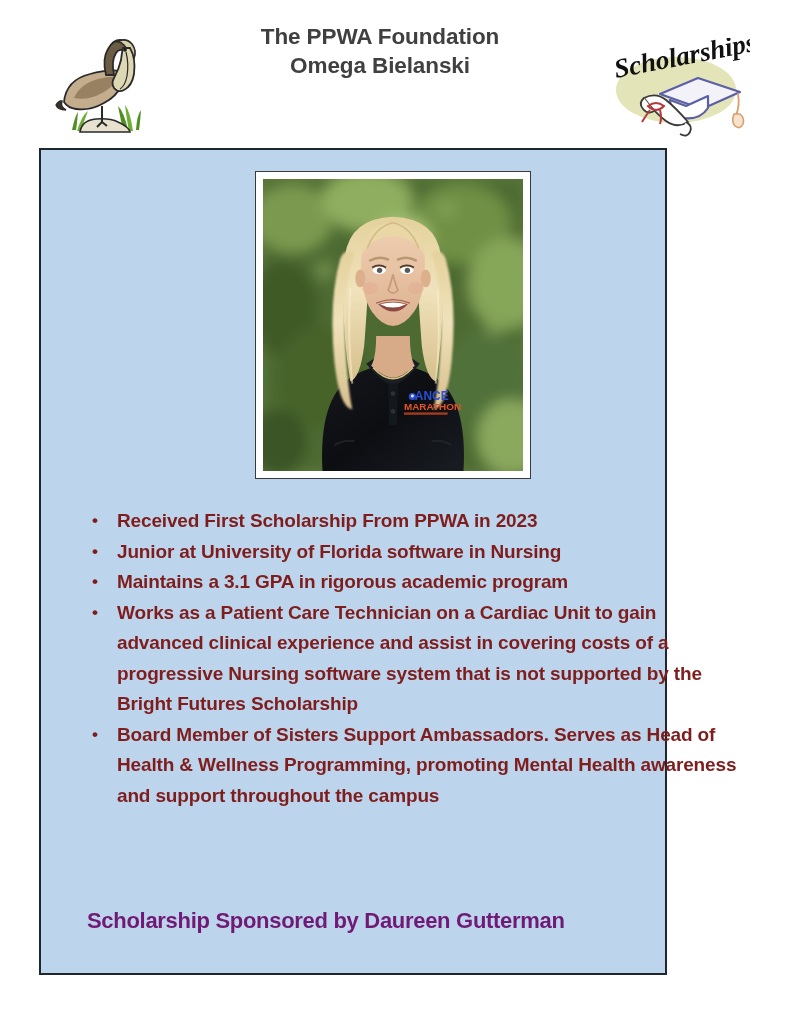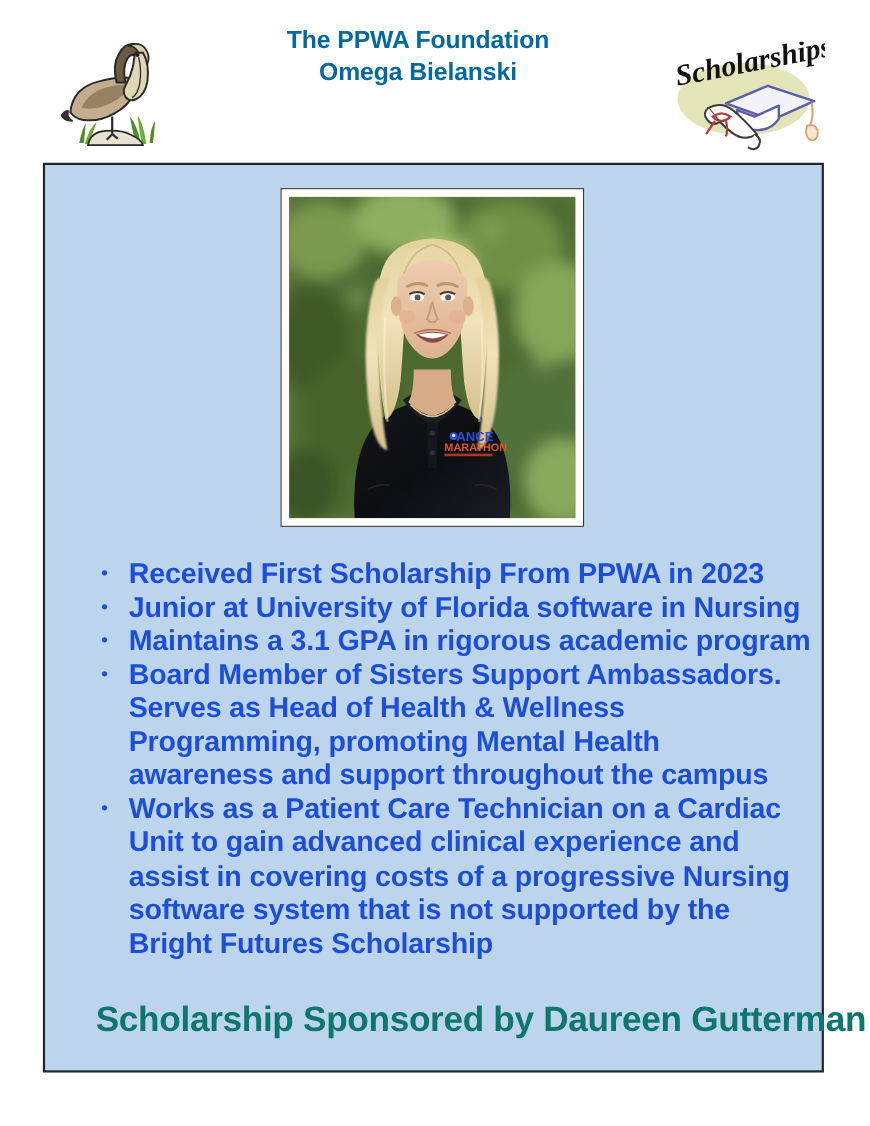--- a/index.html
+++ b/index.html
@@ -25,21 +25,21 @@
   .header-titles {
     position: absolute;
     left: 150px;
     top: 22px;
     width: 460px;
     text-align: center;
     line-height: 1.30;
   }
   .header-line {
     font-weight: bold;
-    color: #0369a1;
+    color: #404040;
     letter-spacing: -0.1px;
     white-space: nowrap;
   }
   .header-line.l1 { font-size: 22.5px; }
   .header-line.l2 { font-size: 22.5px; }
   .header-line.l3 { font-size: 22.5px; }
 
   
   .pelican-logo {
     position: absolute;
@@ -58,21 +58,21 @@
     width: 152px;
     height: 104px;
   }
   .scholarships-logo svg { display: block; }
 
   
   .content-box {
     position: absolute;
     left: 39px;
     top: 148px;
-    width: 710px;
+    width: 628px;
     height: 827px;
     background: #bcd5ec;
     border: 2px solid #20262e;
     box-sizing: border-box;
   }
 
   
   .photo-frame {
     position: absolute;
     left: 214px;
@@ -99,45 +99,45 @@
     left: 46px;
     top: 356px;
     width: 650px;
     margin: 0;
     padding: 0;
     list-style: none;
   }
   .bullet-item {
     position: relative;
     padding-left: 30px;
-    font-size: 26px;
+    font-size: 19px;
     font-weight: bold;
     line-height: 30.5px;
-    color: #1d4ed8;
+    color: #7f1d1d;
     letter-spacing: -0.15px;
     margin-bottom: 0;
   }
   .bullet-item::before {
     content: "\2022";
     position: absolute;
     left: 5px;
     top: 0;
     font-size: 17px;
     line-height: 30.5px;
   }
 
   
   .sponsor-line {
     position: absolute;
     left: 46px;
     top: 758px;
     width: 650px;
-    font-size: 32px;
+    font-size: 22px;
     font-weight: bold;
-    color: #0f766e;
+    color: #701a75;
     letter-spacing: -0.3px;
     white-space: nowrap;
   }
 </style>
 </head>
 <body>
 
 <div class="header">
 
   <div class="pelican-logo">
@@ -308,19 +308,19 @@
           <rect x="142" y="235" width="44" height="2.4" fill="#c94520" opacity="0.8"></rect>
         </g>
       </svg>
     </div>
   </div>
 
   <ul class="bullets">
     <li class="bullet-item">Received First Scholarship From PPWA in 2023</li>
     <li class="bullet-item">Junior at University of Florida software in Nursing</li>
     <li class="bullet-item">Maintains a 3.1 GPA in rigorous academic program</li>
+    <li class="bullet-item">Works as a Patient Care Technician on a Cardiac Unit to gain advanced clinical experience and assist in covering costs of a progressive Nursing software system that is not supported by the Bright Futures Scholarship</li>
     <li class="bullet-item">Board Member of Sisters Support Ambassadors. Serves as Head of Health &amp; Wellness Programming, promoting Mental Health awareness and support throughout the campus</li>
-    <li class="bullet-item">Works as a Patient Care Technician on a Cardiac Unit to gain advanced clinical experience and assist in covering costs of a progressive Nursing software system that is not supported by the Bright Futures Scholarship</li>
   </ul>
 
   <div class="sponsor-line">Scholarship Sponsored by Daureen Gutterman</div>
 
 </div>
 
 </body></html>

